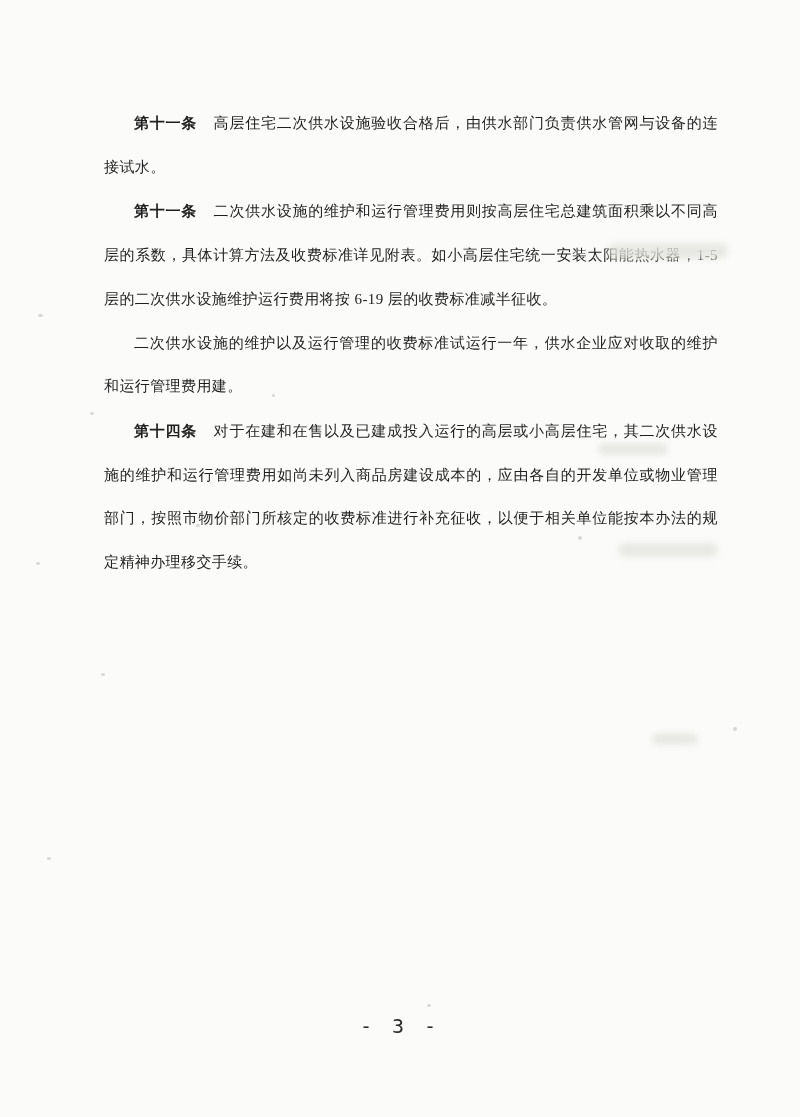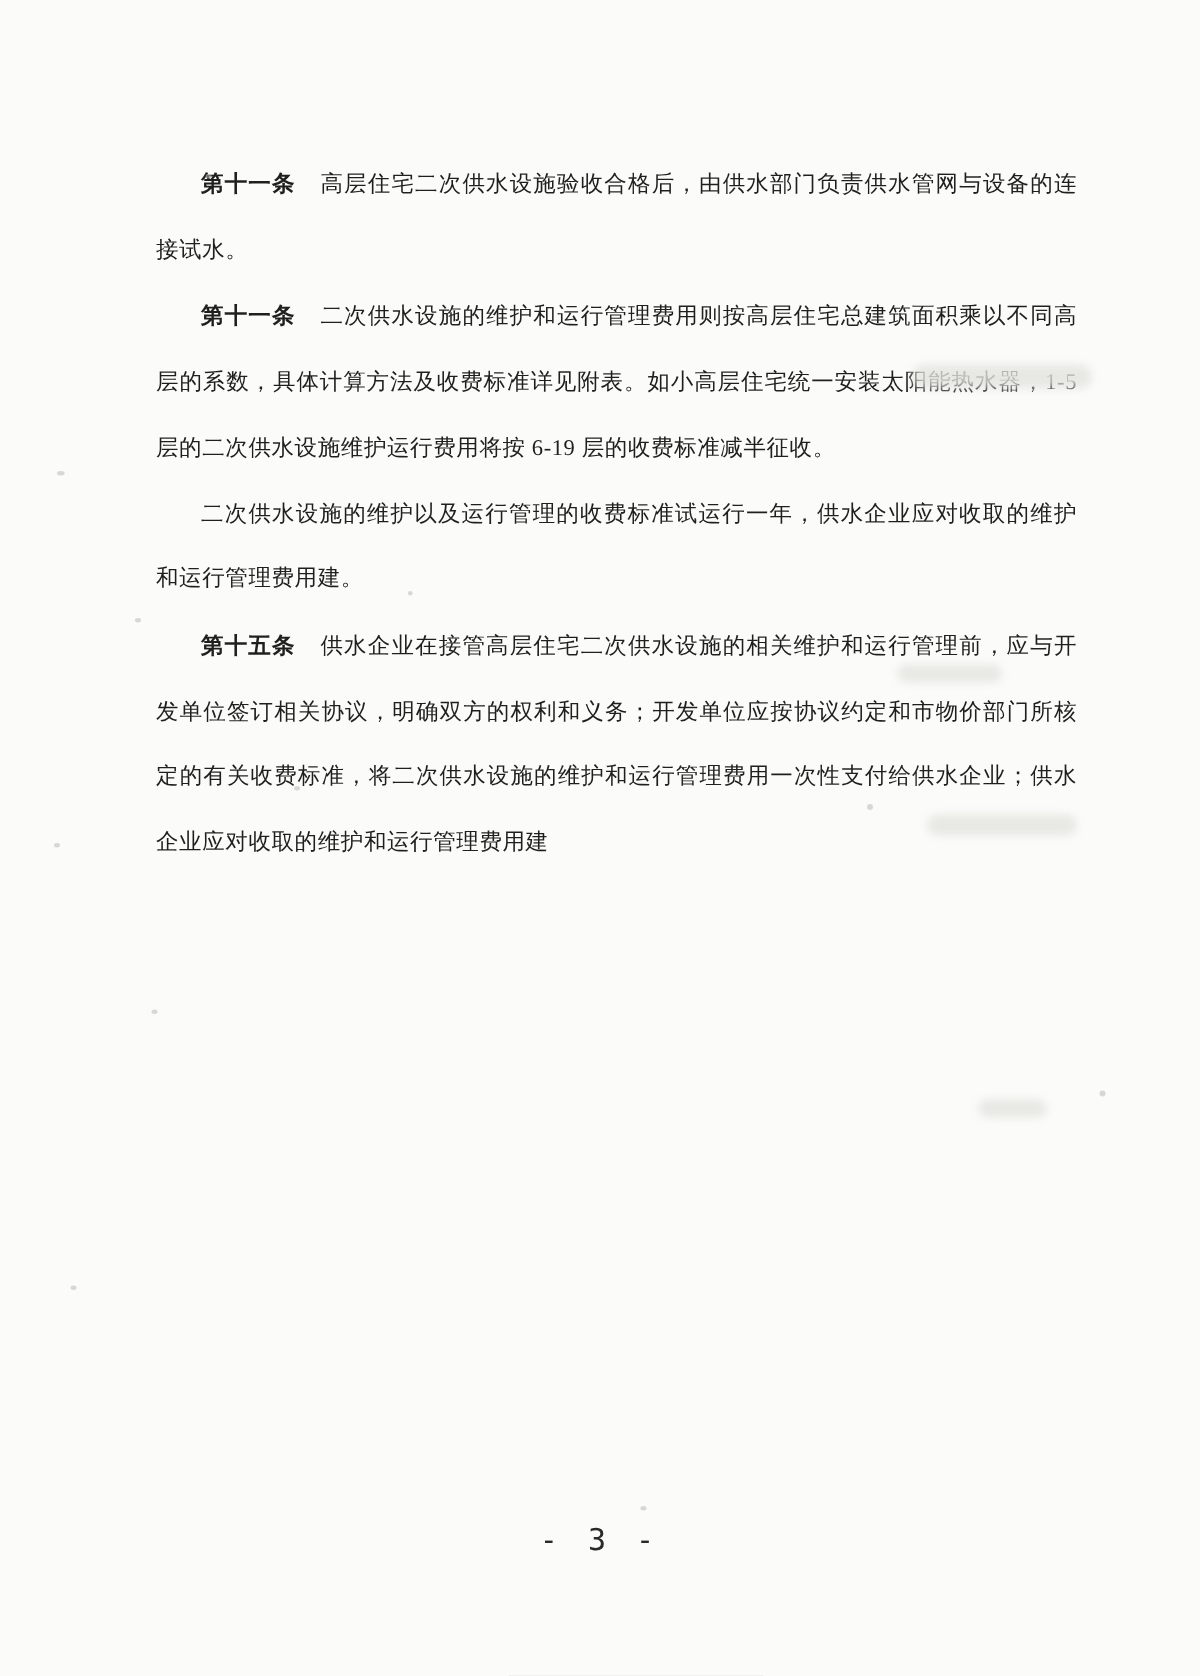--- a/index.html
+++ b/index.html
@@ -72,22 +72,22 @@
 
   <div class="content">
 
     <p class="para"><span class="article">第十一条</span><span>高层住宅二次供水设施验收合格后，由供水部门负责供水管网与设备的连接试水。</span></p>
 
 
     <p class="para"><span class="article">第十一条</span><span>二次供水设施的维护和运行管理费用则按高层住宅总建筑面积乘以不同高层的系数，具体计算方法及收费标准详见附表。如小高层住宅统一安装太阳能热水器，1-5 层的二次供水设施维护运行费用将按 6-19 层的收费标准减半征收。</span></p>
 
     <p class="para"><span class="article"></span><span>二次供水设施的维护以及运行管理的收费标准试运行一年，供水企业应对收取的维护和运行管理费用建。</span></p>
 
+    <p class="para"><span class="article">第十四条</span><span>对于在建和在售以及已建成投入运行的高层或小高层住宅，其二次供水设施的维护和运行管理费用如尚未列入商品房建设成本的，应由各自的开发单位或物业管理部门，按照市物价部门所核定的收费标准进行补充征收，以便于相关单位能按本办法的规定精神办理移交手续。</span></p>
 
-    <p class="para"><span class="article">第十五条</span><span>供水企业在接管高层住宅二次供水设施的相关维护和运行管理前，应与开发单位签订相关协议，明确双方的权利和义务；开发单位应按协议约定和市物价部门所核定的有关收费标准，将二次供水设施的维护和运行管理费用一次性支付给供水企业；供水企业应对收取的维护和运行管理费用建</span></p>
 
   </div>
 
   <div class="page-number">- 3 -</div>
 
   <div class="speck" style="left:137px; top:116px; width:4px; height:3px;"></div>
   <div class="speck" style="left:38px;  top:314px; width:5px; height:3px;"></div>
   <div class="speck" style="left:90px;  top:412px; width:4px; height:3px;"></div>
   <div class="speck" style="left:272px; top:394px; width:3px; height:3px;"></div>
   <div class="speck" style="left:196px; top:524px; width:4px; height:3px;"></div>

